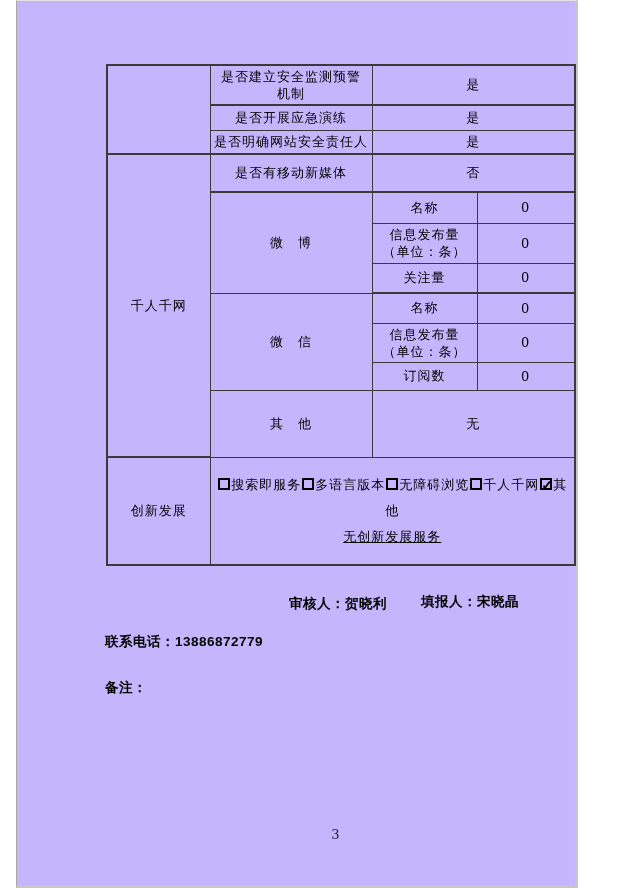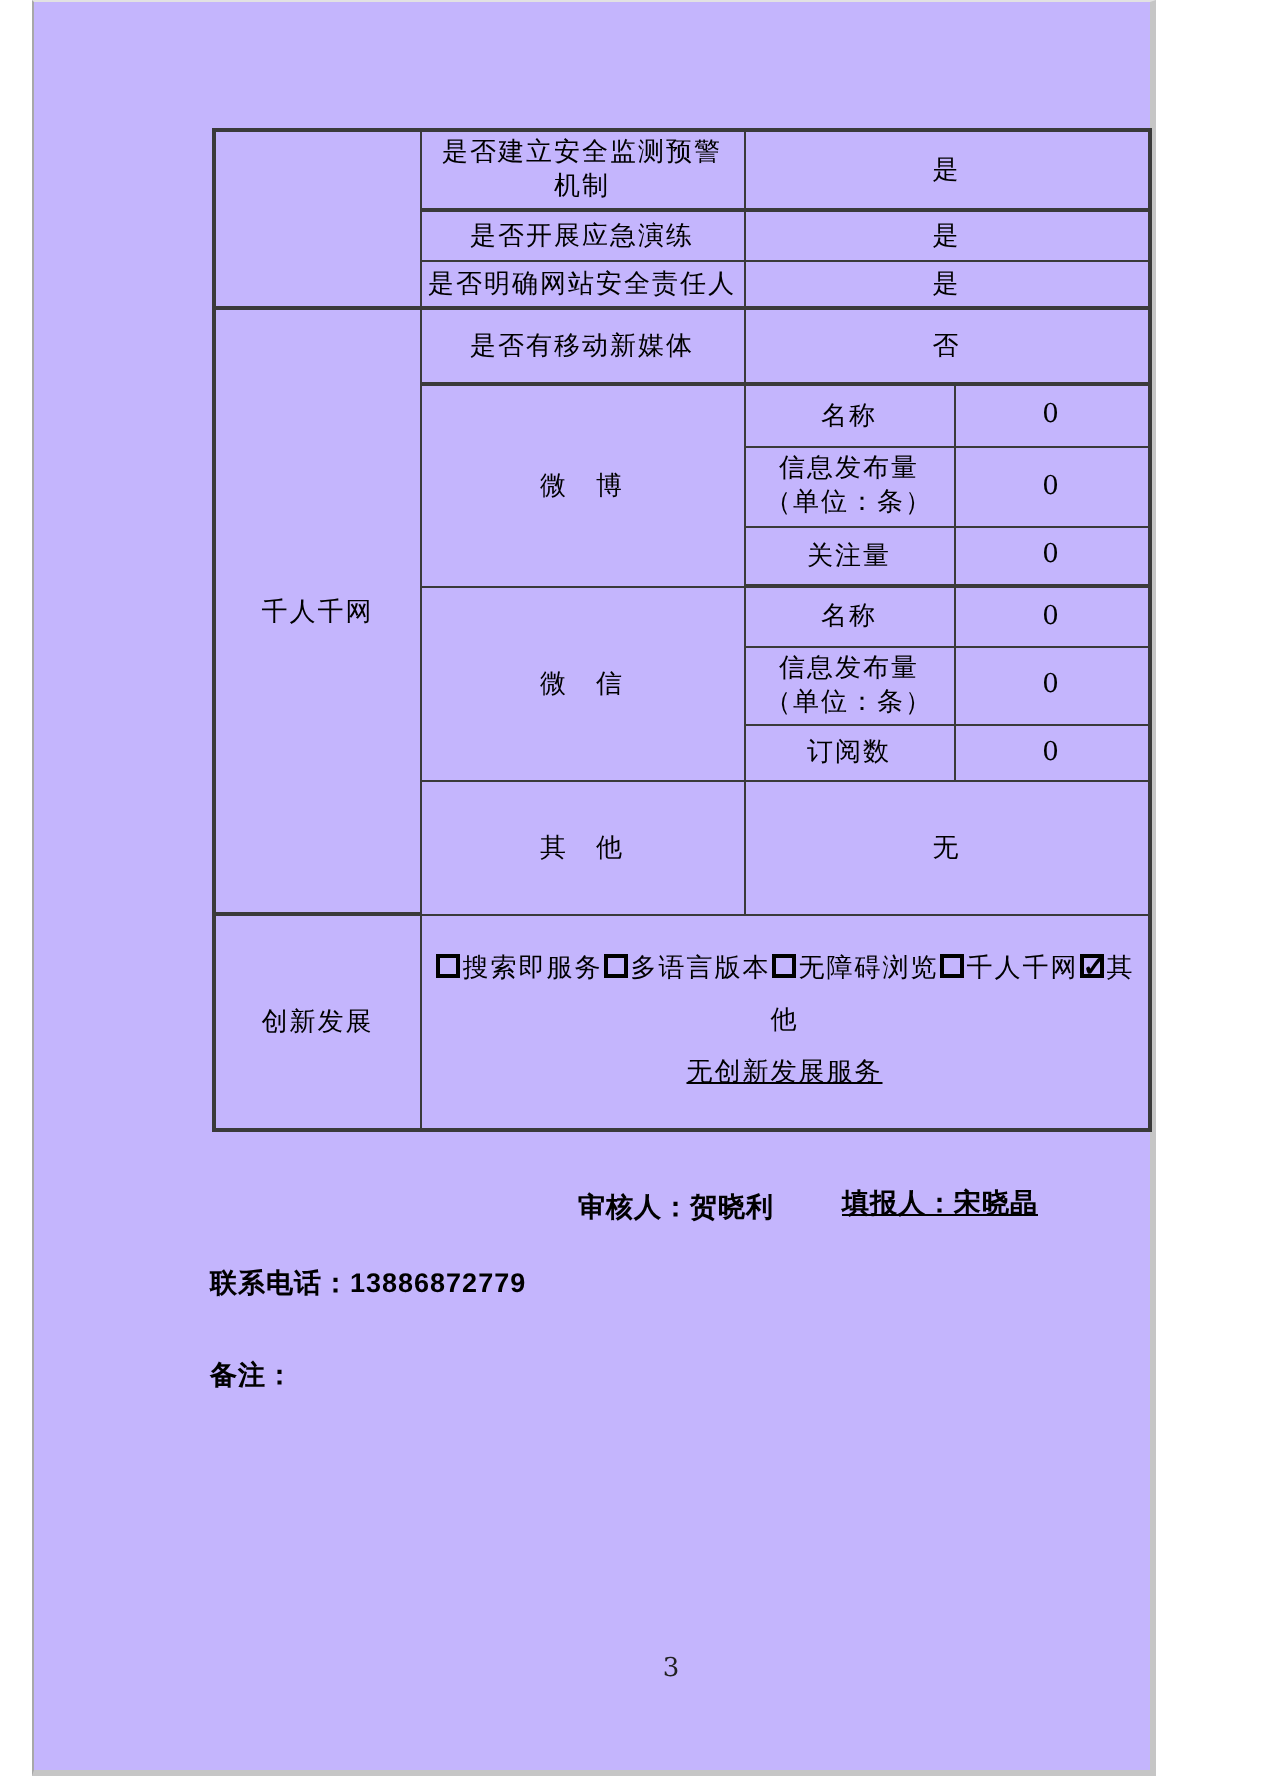--- a/index.html
+++ b/index.html
@@ -130,21 +130,21 @@
           <br>
           <span class="underlined">无创新发展服务</span>
         </td>
       </tr>
     </tbody>
   </table>
 
   <div class="footer-abs" style="left:272px; top:594px;">
     <span>审核人：</span><span>贺晓利</span>
   </div>
-  <div class="footer-abs" style="left:404px; top:592px;text-decoration:underline;">
+  <div class="footer-abs" style="left:404px; top:592px;">
     <span>填报人：</span><span>宋晓晶</span>
   </div>
 
   <div class="footer-abs" style="left:88px; top:632px;text-align:right;">
     <span>联系电话：</span><span>13886872779</span>
   </div>
 
   <div class="footer-abs" style="left:88px; top:678px;text-align:center;">
     <span>备注：</span>
   </div>

